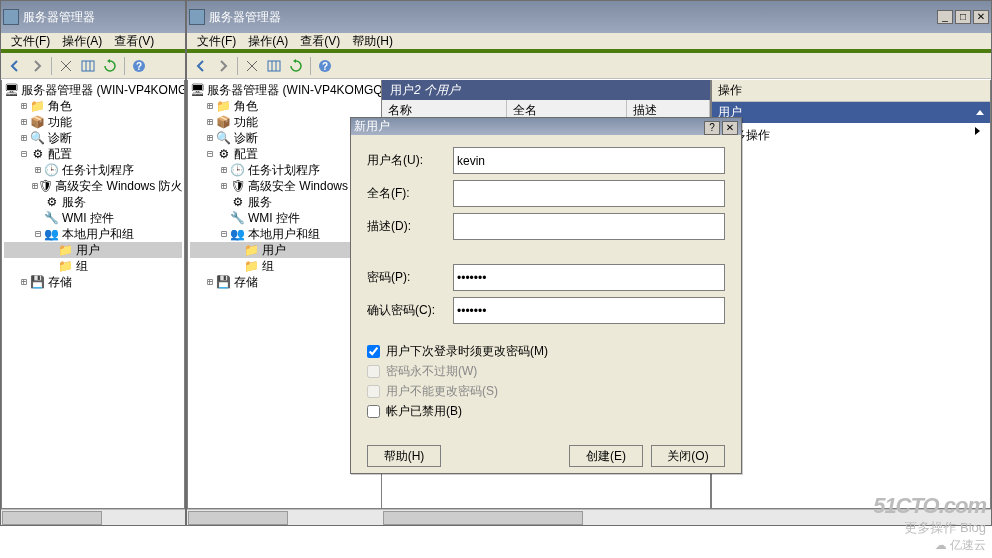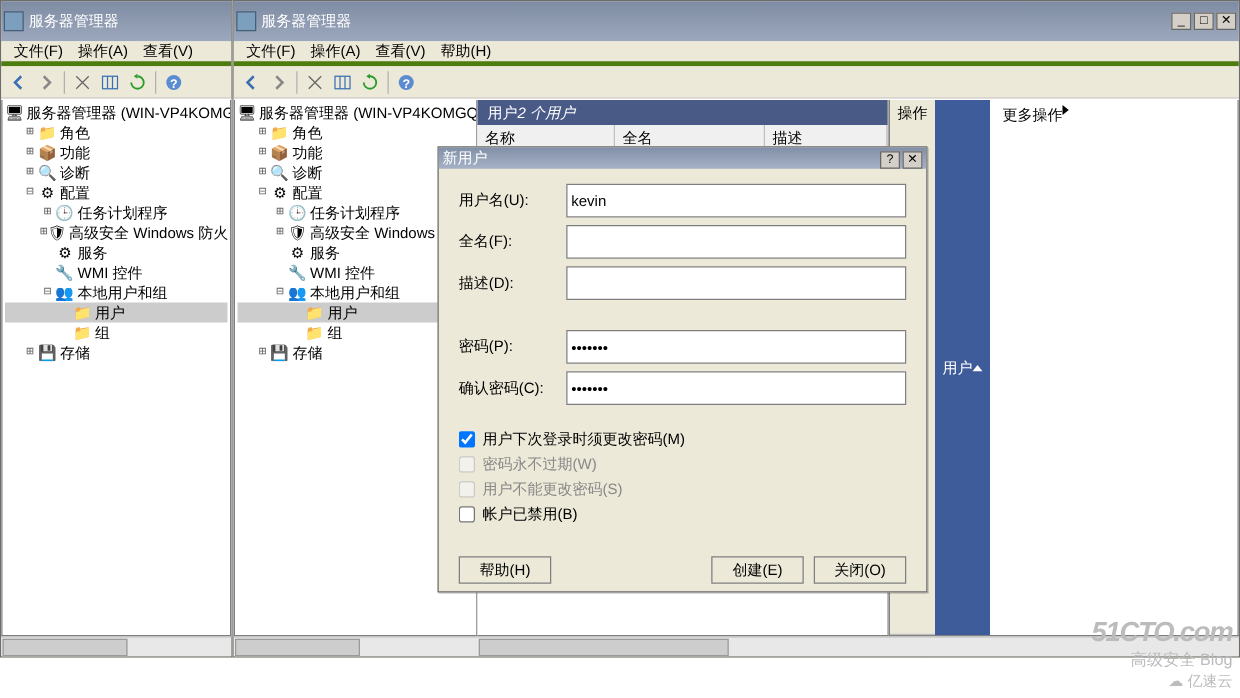--- a/index.html
+++ b/index.html
@@ -25,21 +25,21 @@
 .tree-row { display: flex; align-items: center; height: 16px; white-space: nowrap; }
 .tree-row .exp { width: 12px; text-align: center; color: #666; font-family: monospace; cursor: pointer; font-size: 10px; line-height: 10px; }
 .tree-row .exp.none { visibility: hidden; }
 .tree-row .ticon { width: 16px; height: 14px; margin-right: 2px; display: inline-flex; align-items: center; justify-content: center; }
 .ind-0 { padding-left: 0; } .ind-1 { padding-left: 14px; } .ind-2 { padding-left: 28px; } .ind-3 { padding-left: 42px; }
 .sel-row { background: #ccc; }
 .list-pane { flex: 1; background: #fff; display: flex; flex-direction: column; border-right: 1px solid #7f7f7f; border-bottom: 1px solid #7f7f7f; }
 .list-header { background: #495a86; color: #fff; height: 20px; display: flex; align-items: center; padding: 0 8px; }
 .col-head { background: #f0f0f0; border-right: 1px solid #c0c0c0; border-bottom: 1px solid #c0c0c0; padding: 2px 6px; height: 18px; }
 .cols { display: flex; }
-.action-pane { width: 280px; background: #fff; border: 1px solid #7f7f7f; border-top:none; display: flex; flex-direction: row; }
+.action-pane { width: 280px; background: #fff; border: 1px solid #7f7f7f; border-top:none; display: flex; flex-direction: column; }
 .action-title { background: #ece9d8; border-bottom: 1px solid #c0c0c0; padding: 2px 6px; font-weight: normal; }
 .action-cat { background: #3e5b9a; color:#fff; padding: 2px 6px; display:flex; align-items:center; justify-content:space-between;}
 .action-cat .arrow-up { width:0;height:0;border-left:4px solid transparent;border-right:4px solid transparent;border-bottom:5px solid #fff;}
 .action-link { padding: 4px 10px; display:flex; justify-content:space-between; cursor:pointer; }
 .action-link .arrow-r { width:0;height:0;border-top:4px solid transparent;border-bottom:4px solid transparent;border-left:5px solid #000;}
 .scrollbar-h { height: 16px; background: #e8e8e8; border-top:1px solid #bbb; position:relative; }
 .scrollbar-h .thumb { position:absolute; height:14px; background:#cdcdcd; border:1px solid #9a9a9a; top:1px;}
 .dialog { position: absolute; left: 350px; top: 117px; width: 392px; height: 357px; background: #ece9d8; border: 1px solid #6d6d6d; display:flex; flex-direction:column; box-shadow: 1px 1px 0 rgba(0,0,0,.2);}
 .dlg-titlebar { height: 20px; background: linear-gradient(#8190a8,#a6b1c5); color:#fff; display:flex; align-items:flex-end; padding:0 3px;}
 .dlg-body { padding: 12px 16px; flex:1; position:relative;}
@@ -305,21 +305,21 @@
           <span class="ticon">💾</span>
           <span>存储</span>
         </div>
     </div>
     <div class="list-pane">
       <div class="list-header">
         <span>用户</span>
         <span style="font-style:italic;">2 个用户</span>
       </div>
       <div class="cols">
-        <div class="col-head" style="width:110px">名称</div>
+        <div class="col-head" style="width:125px">名称</div>
         <div class="col-head" style="width:120px">全名</div>
         <div class="col-head" style="flex:1">描述</div>
       </div>
       <div style="flex:1"></div>
     </div>
     <div class="action-pane">
       <div class="action-title">操作</div>
       <div class="action-cat">
         <span>用户</span>
         <span class="arrow-up"></span>
@@ -393,15 +393,15 @@
   <div class="dlg-buttons">
     <button class="dlg-btn">帮助(H)</button>
     <span class="spacer"></span>
     <button class="dlg-btn">创建(E)</button>
     <button class="dlg-btn">关闭(O)</button>
   </div>
 </div>
 
 <div class="watermark">
   <div class="big">51CTO.com</div>
-  <div class="sub">高级安全  Blog</div>
+  <div class="sub">更多操作  Blog</div>
   <div class="logo">☁ 亿速云</div>
 </div>
 
 </body></html>

